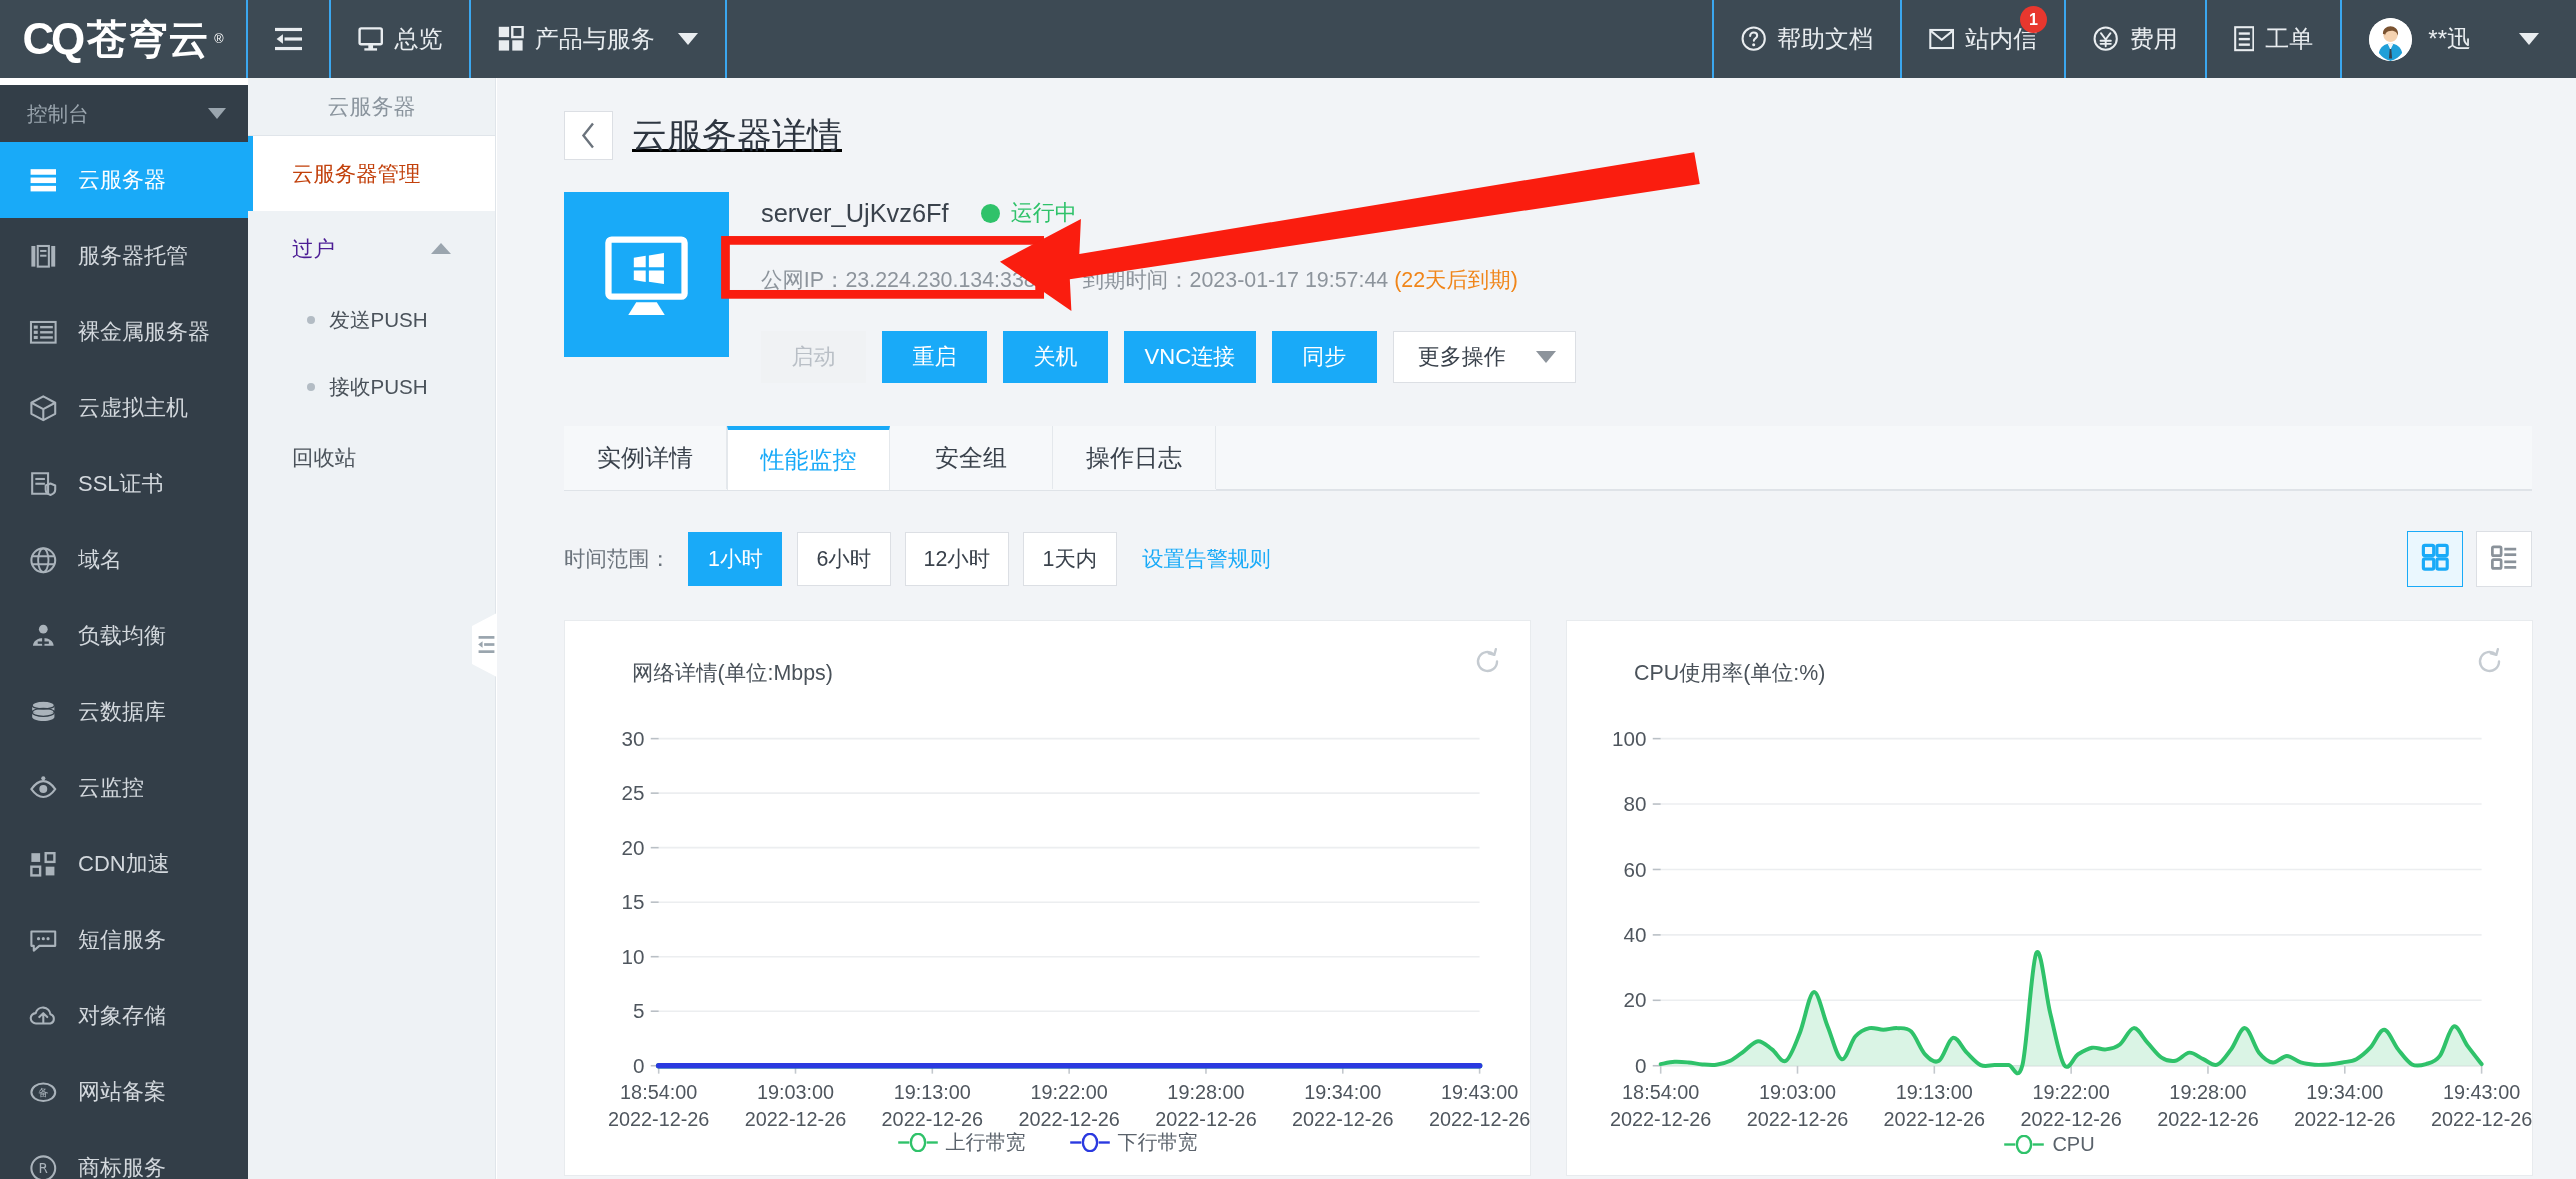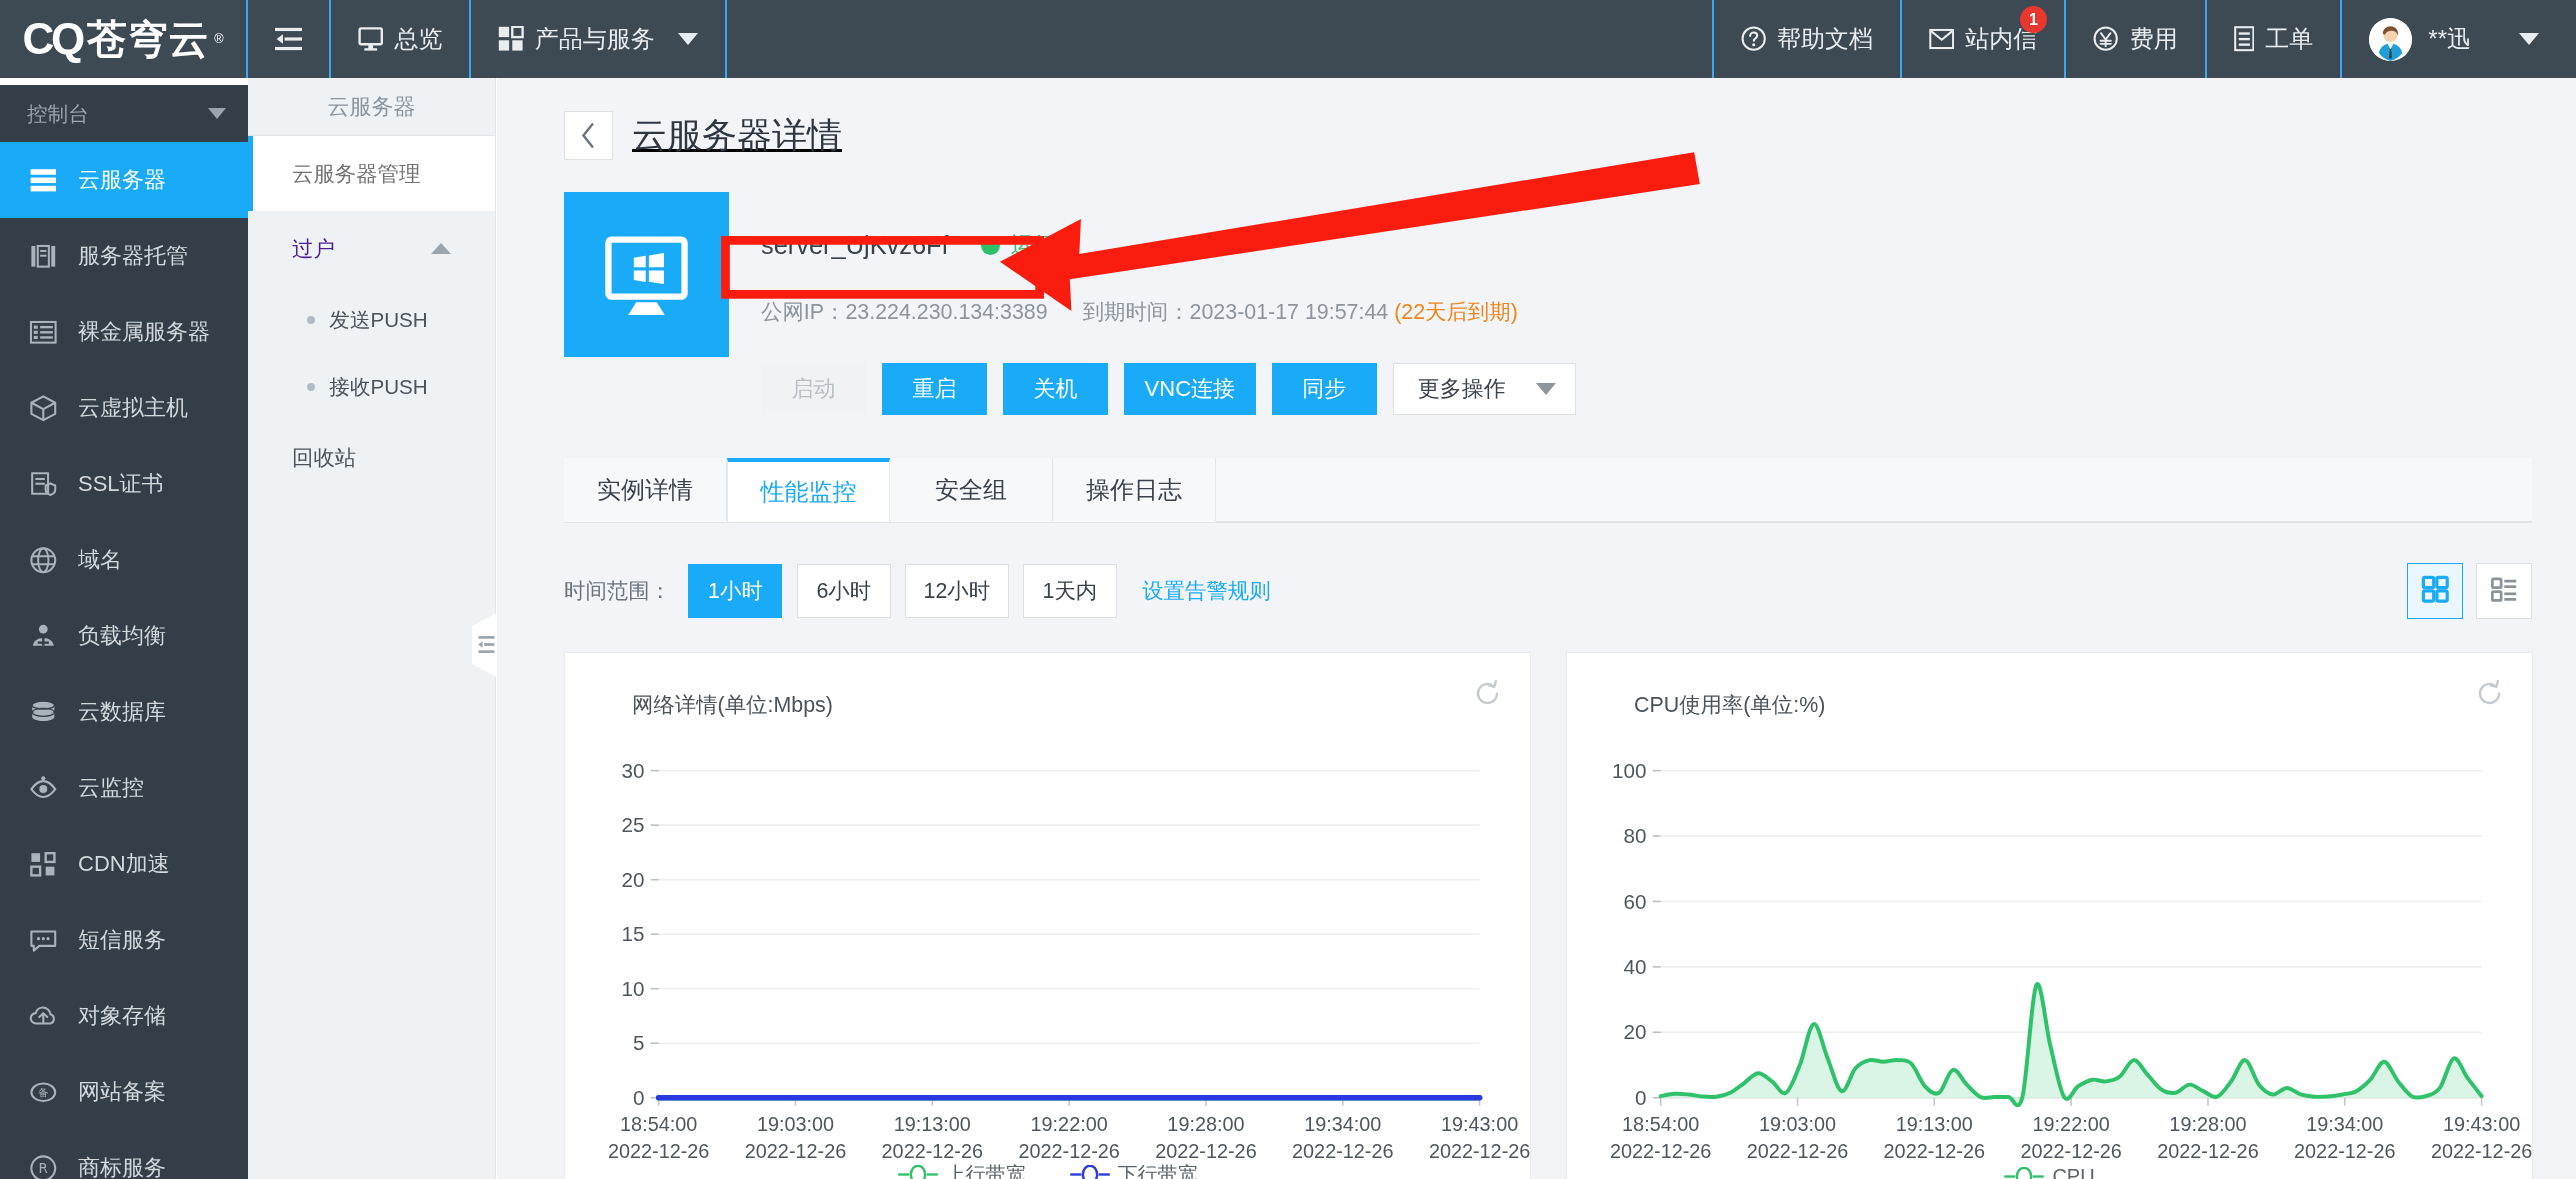--- a/index.html
+++ b/index.html
@@ -80,21 +80,21 @@
   .subnav-title {
     height: 58px; display: flex; align-items: center; justify-content: center;
     font-size: 22px; color: #8a949d; border-bottom: 0.8px solid #e0e5ea;
     background: #eef2f5;
   }
   .subnav-item {
     height: 75px; display: flex; align-items: center; padding-left: 44px;
     font-size: 21.4px; color: #4a525a; cursor: pointer;
   }
   .subnav-item.active {
-    background: #ffffff; color: #737373; border-left: 5.6px solid #19aaf8;
+    background: #ffffff; color: #c2410c; border-left: 5.6px solid #19aaf8;
     padding-left: 39px;
   }
   .subnav-group {
     height: 75px; display: flex; align-items: center; justify-content: space-between;
     padding: 0 44px 0 44px; font-size: 21.4px; color: #4c1d95; cursor: pointer;
   }
   .caret-up-sm {
     width: 0; height: 0; border-left: 10.3px solid transparent;
     border-right: 10.3px solid transparent; border-bottom: 11px solid #9aa5ae;
   }
@@ -121,21 +121,21 @@
     width: 49px; height: 49px; border: 0.8px solid #dcdfe4; background: #fff;
     display: flex; align-items: center; justify-content: center; cursor: pointer;
   }
   .page-title { font-size: 35px; color: #2e3641; font-weight: 400; }
 
   .server-row { display: flex; gap: 32px; padding: 32px 0 0 67px; }
   .os-thumb {
     width: 165px; height: 165px; background: #19aaf8; flex: none;
     display: flex; align-items: center; justify-content: center;
   }
-  .server-info { padding-top: 6.3px; margin-top: 32px; }
+  .server-info { padding-top: 6.3px; }
   .server-line1 { display: flex; align-items: center; gap: 32px; }
   .server-name { font-size: 25.4px; color: #3a424c; }
   .status-wrap { display: flex; align-items: center; gap: 11px; }
   .status-dot { width: 19px; height: 19px; border-radius: 50%; background: #2fc26a; }
   .status-text { font-size: 22px; color: #2fc26a; }
 
   .meta-line { display: flex; align-items: center; gap: 35px; margin-top: 27px; height: 49px; }
   .meta-item { font-size: 21.4px; color: #8d949c; white-space: nowrap; }
   .meta-warn { color: #f08519; }
 

